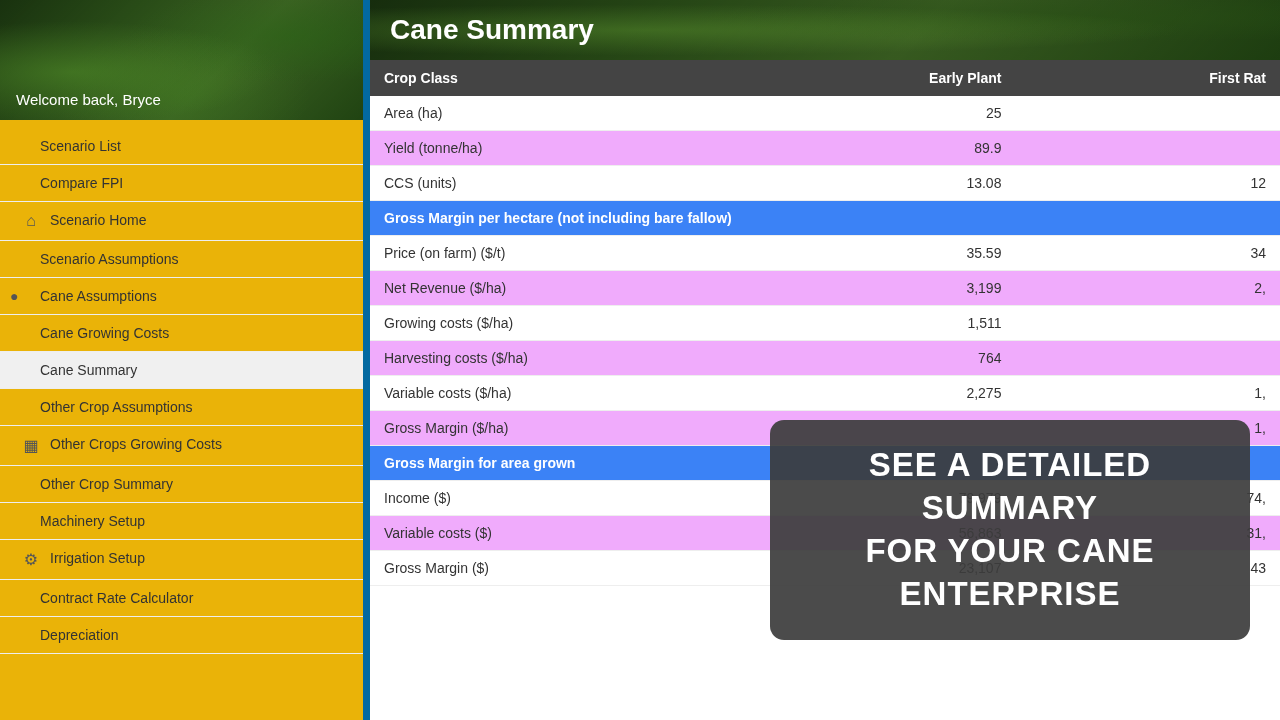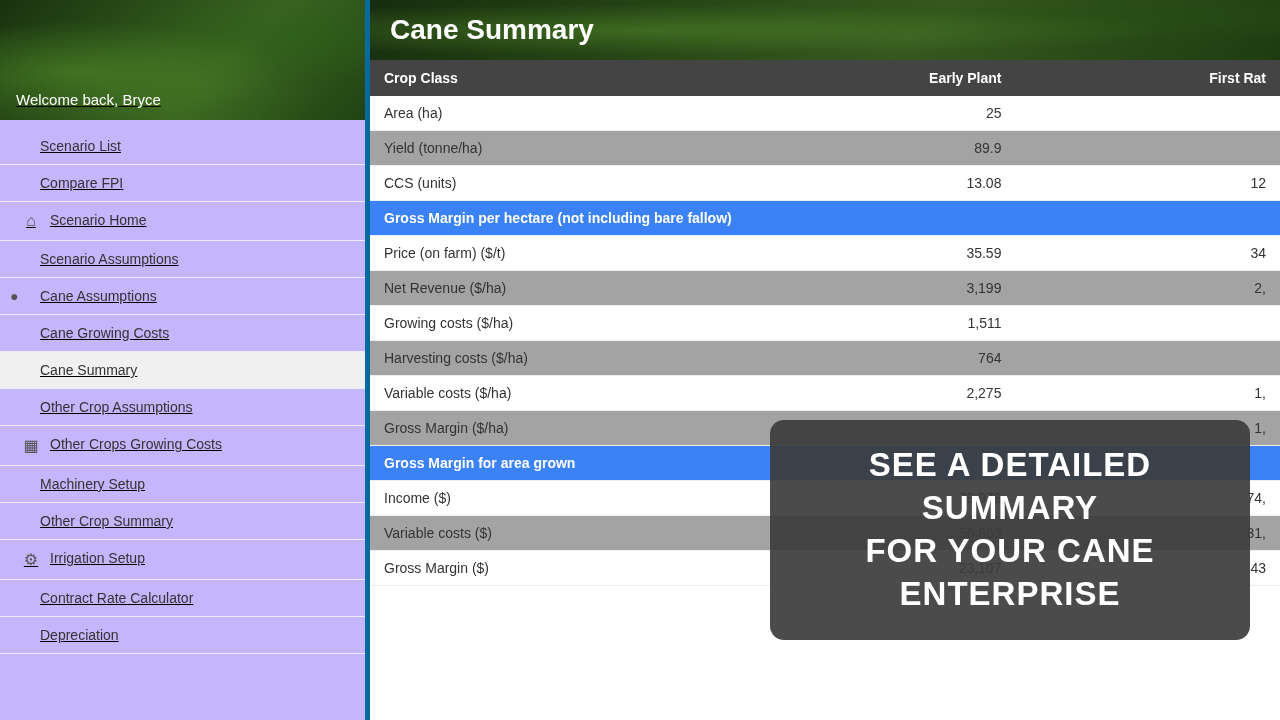--- a/index.html
+++ b/index.html
@@ -12,25 +12,24 @@
       background: #fff;
     }
 
     
     #sidebar {
       width: 370px;
       min-width: 370px;
       height: 720px;
       display: flex;
       flex-direction: column;
-      background: #c4b5fd;
-      border-right: 5px solid #0369a1;
-      overflow: hidden;
-      position: relative;
-      text-decoration: underline;
+      background: #eab308;
+      border-right: 7px solid #0369a1;
+      overflow: hidden;
+      position: relative;
     }
 
     #sidebar-header {
       width: 100%;
       height: 120px;
       background-image: linear-gradient(rgba(0,0,0,0.45), rgba(0,0,0,0.45)),
         linear-gradient(135deg, #2d5a1b 0%, #4a8a2a 30%, #6db33f 60%, #3a7a20 100%);
       display: flex;
       align-items: flex-end;
       padding: 12px 16px;
@@ -177,21 +176,21 @@
 
     tbody tr.section-header td {
       background: #3b82f6;
       color: #fff;
       font-weight: 600;
       font-size: 14px;
       padding: 9px 14px;
     }
 
     tbody tr.alt {
-      background: #a3a3a3;
+      background: #f0abfc;
     }
 
     
     #overlay-tooltip {
       position: absolute;
       bottom: 80px;
       right: 30px;
       background: rgba(60,60,60,0.92);
       border-radius: 14px;
       padding: 24px 32px;
@@ -262,25 +261,25 @@
     <div class="nav-item">
       <span>Other Crop Assumptions</span>
     </div>
 
     <div class="nav-item with-icon">
       <span class="nav-icon">▦</span>
       <span>Other Crops Growing Costs</span>
     </div>
 
     <div class="nav-item">
+      <span>Other Crop Summary</span>
+    </div>
+
+    <div class="nav-item">
       <span>Machinery Setup</span>
-    </div>
-
-    <div class="nav-item">
-      <span>Other Crop Summary</span>
     </div>
 
     <div class="nav-item with-icon">
       <span class="nav-icon">⚙</span>
       <span>Irrigation Setup</span>
     </div>
 
     <div class="nav-item">
       <span>Contract Rate Calculator</span>
     </div>

